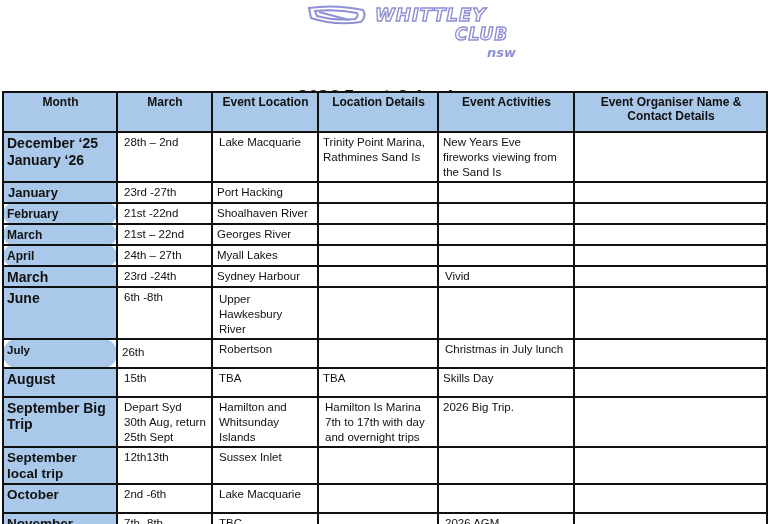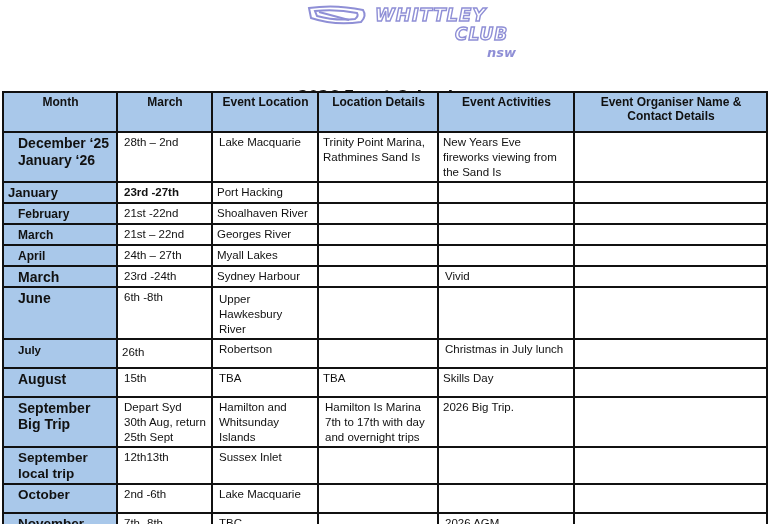--- a/index.html
+++ b/index.html
@@ -3,23 +3,23 @@
 <meta charset="utf-8">
 <style>
   html, body { margin:0; padding:0; background:#ffffff; }
   body { width:768px; height:524px; overflow:hidden; position:relative; font-family:"Liberation Sans", sans-serif; color:#111; }
   .logo { position:absolute; left:305px; top:2px; width:225px; height:58px; }
   .title { position:absolute; left:0; width:768px; top:67px; text-align:center; font-family:"DejaVu Sans", sans-serif; font-weight:bold; font-size:15px; color:#111; letter-spacing:-0.2px;margin-top:21px; }
   .table-wrap { position:absolute; left:2px; top:91px; width:764px; }
   table { border-collapse:collapse; width:764px; table-layout:fixed; }
   td, th { border:2px solid #111; padding:2px 5px 1px 6px; vertical-align:top; font-size:11.5px; line-height:15px; overflow:hidden; }
   th { background:#a9c8ea; font-weight:bold; text-align:center; font-size:12px; line-height:14px; padding-top:2px; }
-  td.month { background:#a9c8ea; font-weight:bold; font-size:13px; line-height:16px; padding-left:14px; }
-  td.month.small { font-size:12px; }
-  td.bold { font-weight:bold; }
+  td.month { background:#a9c8ea; font-weight:bold; font-size:13px; line-height:16px; padding-left:3px; }
+  td.month.small { font-size:12px;border-radius:14px; }
+  td.bold { font-weight:normal; }
   td.indent { padding-left:4px; }
 </style>
 </head>
 <body>
 
 <div class="logo">
   <svg width="225" height="58" viewBox="0 0 225 58">
     <g fill="none" stroke="#8f8fd6" stroke-width="2">
       <path d="M4 6 Q30 2 58 8 Q62 14 56 20 Q30 24 6 16 Z"></path>
       <path d="M10 9 Q32 7 52 11 Q54 14 50 17 Q30 19 12 14 Z"></path>

